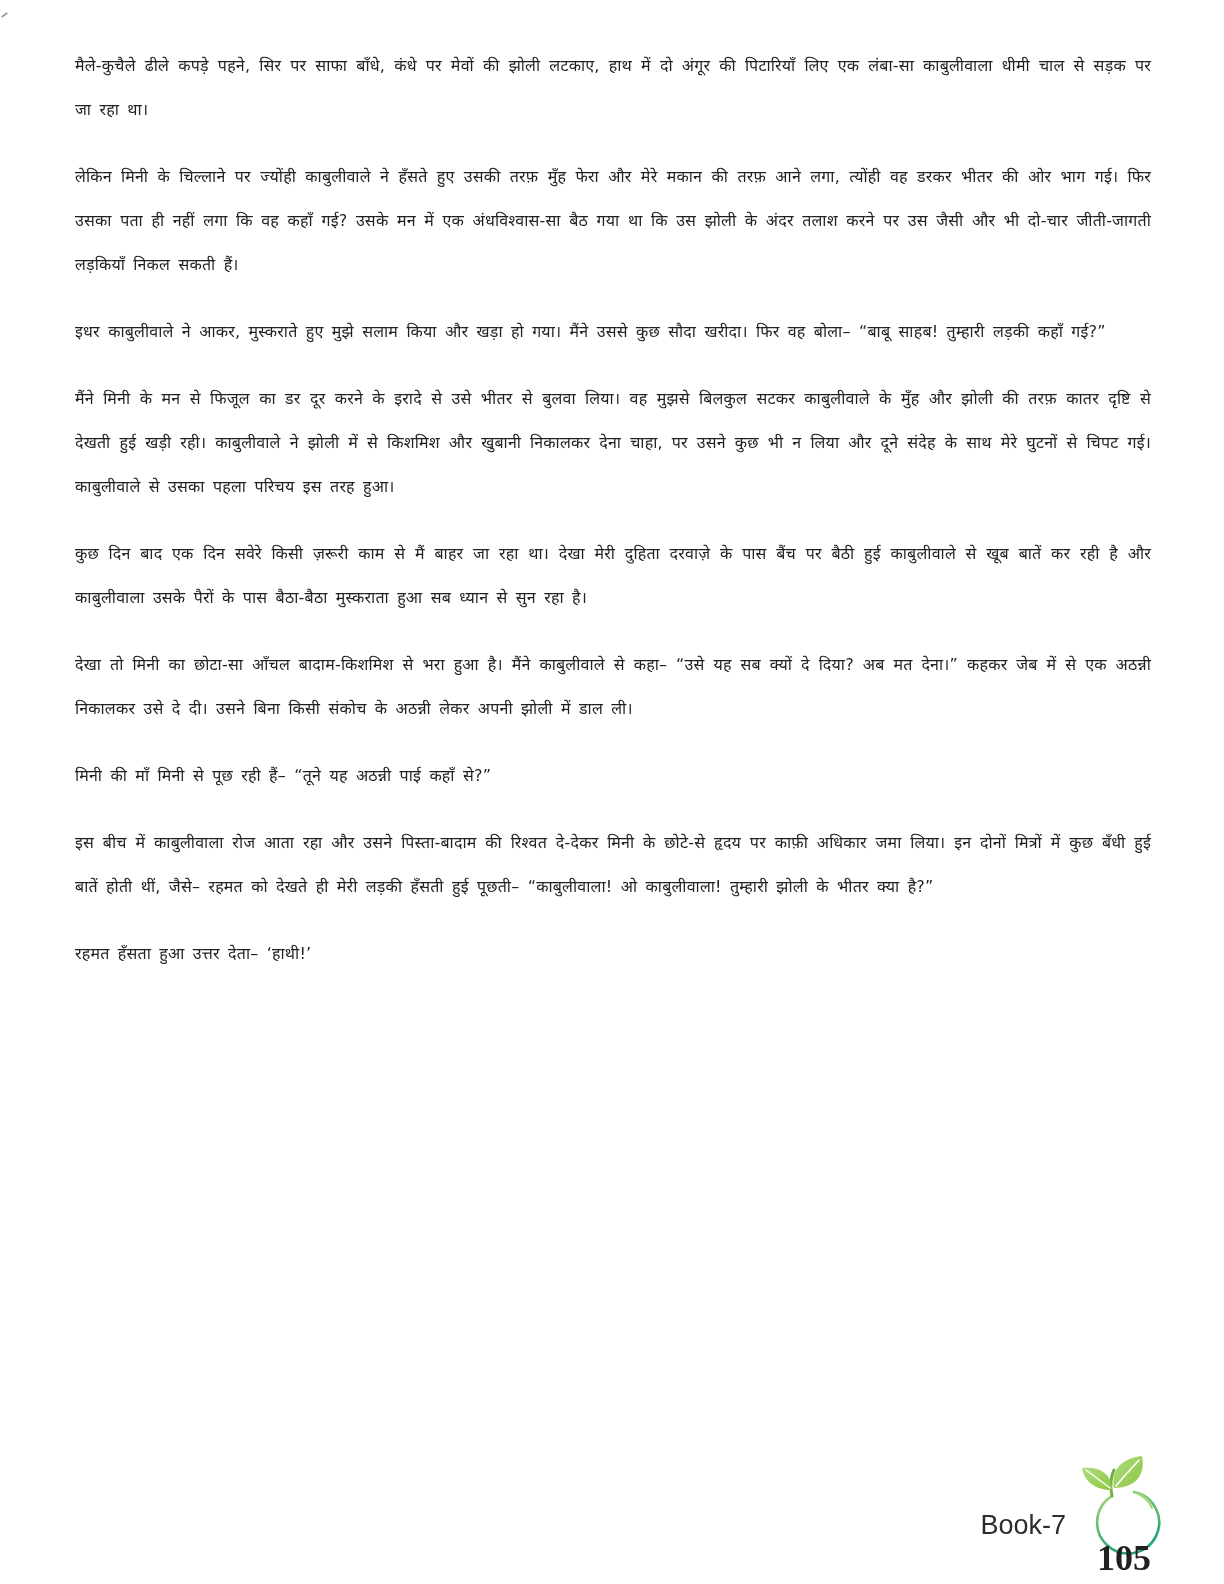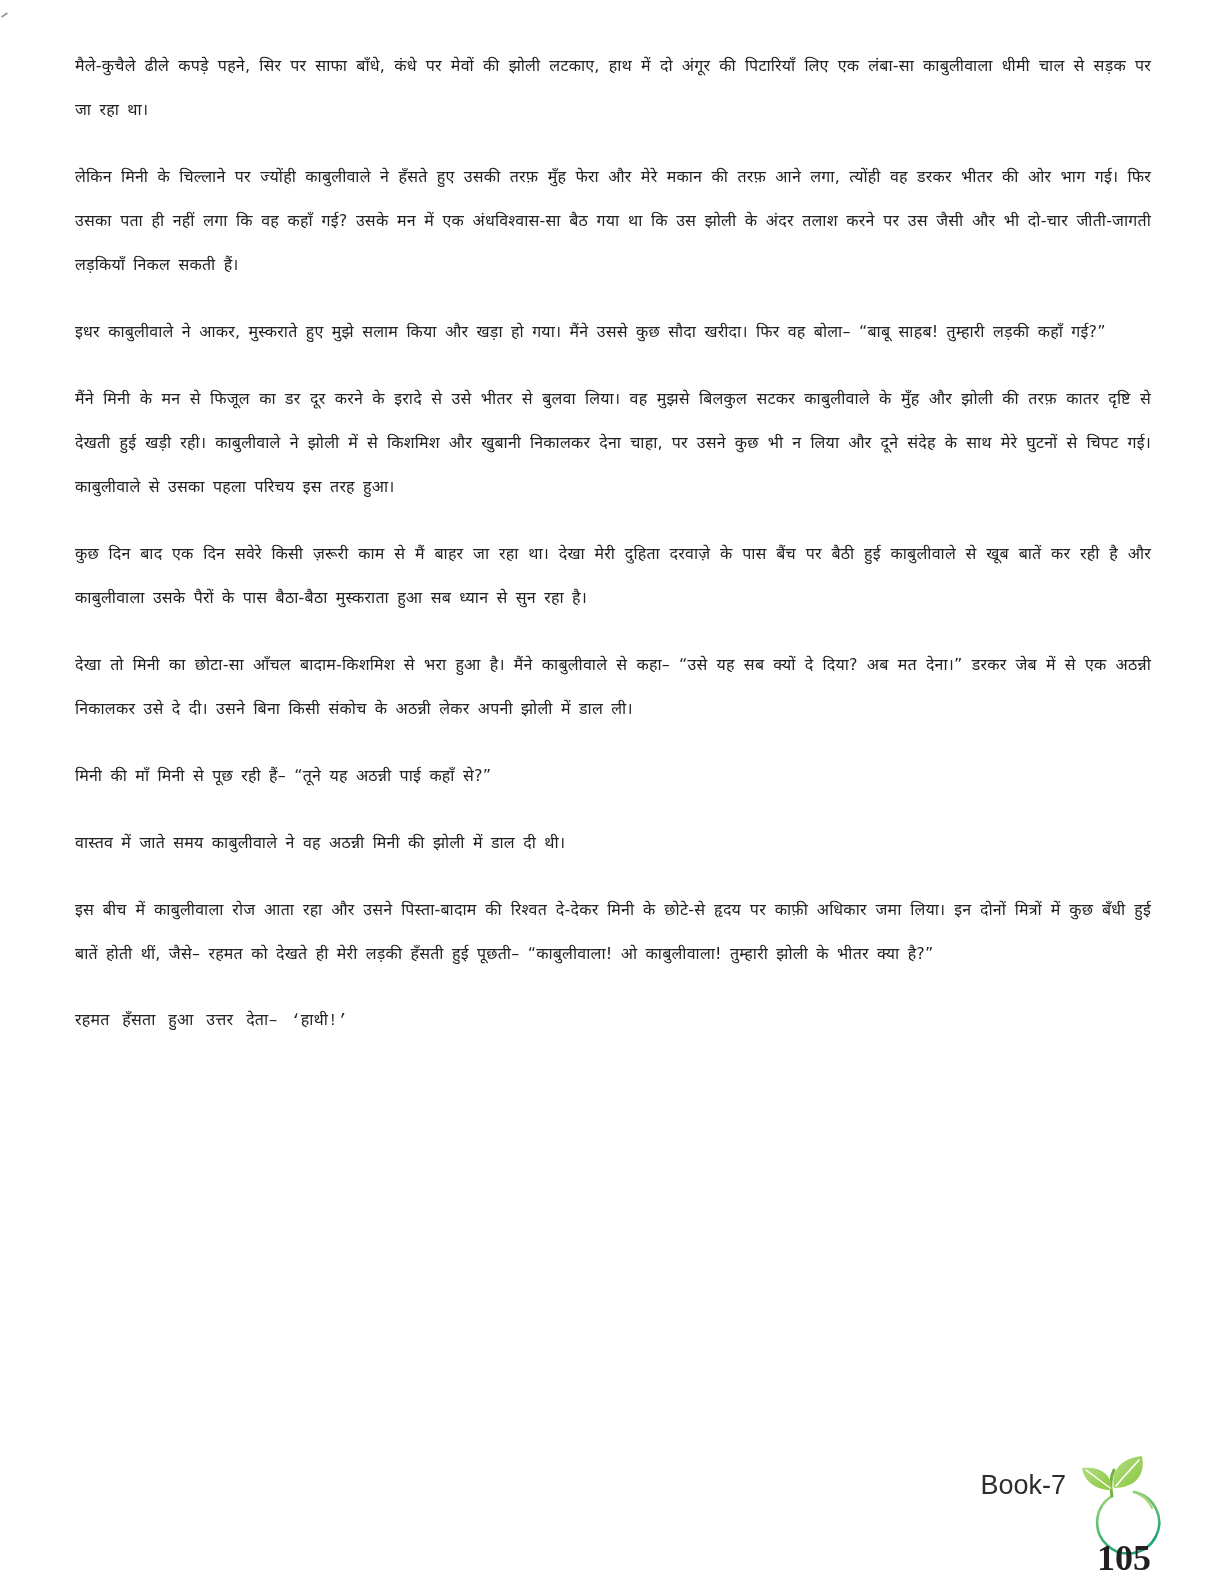--- a/index.html
+++ b/index.html
@@ -28,26 +28,27 @@
   .para {
     font-size: 16px;
     line-height: 44px;
     text-align: justify;
     text-justify: inter-word;
     margin-bottom: 23px;
     color: #231f20;
     letter-spacing: 0.2px;
     word-spacing: 3px;
   }
-  .para:last-child { margin-bottom: 16px; font-family: Liberation Mono, monospace; }
+  .para:last-child { margin-bottom: 16px; }
   .footer {
     position: absolute;
     right: 52px;
     bottom: 18px;
     display: flex;
+    align-items: center;
     gap: 10px;
   }
   .book-label {
     font-family: "Liberation Sans", sans-serif;
     font-size: 27px;
     color: #2d2d2d;
     position: relative;
     top: 14px;
   }
   .badge {
@@ -72,23 +73,22 @@
 <body>
 
 <div class="corner-mark"></div>
 
 <div class="page-body">
   <p class="para">मैले-कुचैले ढीले कपड़े पहने, सिर पर साफा बाँधे, कंधे पर मेवों की झोली लटकाए, हाथ में दो अंगूर की पिटारियाँ लिए एक लंबा-सा काबुलीवाला धीमी चाल से सड़क पर जा रहा था।</p>
   <p class="para">लेकिन मिनी के चिल्लाने पर ज्योंही काबुलीवाले ने हँसते हुए उसकी तरफ़ मुँह फेरा और मेरे मकान की तरफ़ आने लगा, त्योंही वह डरकर भीतर की ओर भाग गई। फिर उसका पता ही नहीं लगा कि वह कहाँ गई? उसके मन में एक अंधविश्वास-सा बैठ गया था कि उस झोली के अंदर तलाश करने पर उस जैसी और भी दो-चार जीती-जागती लड़कियाँ निकल सकती हैं।</p>
   <p class="para">इधर काबुलीवाले ने आकर, मुस्कराते हुए मुझे सलाम किया और खड़ा हो गया। मैंने उससे कुछ सौदा खरीदा। फिर वह बोला– “बाबू साहब! तुम्हारी लड़की कहाँ गई?”</p>
   <p class="para">मैंने मिनी के मन से फिजूल का डर दूर करने के इरादे से उसे भीतर से बुलवा लिया। वह मुझसे बिलकुल सटकर काबुलीवाले के मुँह और झोली की तरफ़ कातर दृष्टि से देखती हुई खड़ी रही। काबुलीवाले ने झोली में से किशमिश और खुबानी निकालकर देना चाहा, पर उसने कुछ भी न लिया और दूने संदेह के साथ मेरे घुटनों से चिपट गई। काबुलीवाले से उसका पहला परिचय इस तरह हुआ।</p>
   <p class="para">कुछ दिन बाद एक दिन सवेरे किसी ज़रूरी काम से मैं बाहर जा रहा था। देखा मेरी दुहिता दरवाज़े के पास बैंच पर बैठी हुई काबुलीवाले से खूब बातें कर रही है और काबुलीवाला उसके पैरों के पास बैठा-बैठा मुस्कराता हुआ सब ध्यान से सुन रहा है।</p>
-  <p class="para">देखा तो मिनी का छोटा-सा आँचल बादाम-किशमिश से भरा हुआ है। मैंने काबुलीवाले से कहा– “उसे यह सब क्यों दे दिया? अब मत देना।” डरकर जेब में से एक अठन्नी निकालकर उसे दे दी। उसने बिना किसी संकोच के अठन्नी लेकर अपनी झोली में डाल ली।</p>
+  <p class="para">देखा तो मिनी का छोटा-सा आँचल बादाम-किशमिश से भरा हुआ है। मैंने काबुलीवाले से कहा– “उसे यह सब क्यों दे दिया? अब मत देना।” कहकर जेब में से एक अठन्नी निकालकर उसे दे दी। उसने बिना किसी संकोच के अठन्नी लेकर अपनी झोली में डाल ली।</p>
   <p class="para">मिनी की माँ मिनी से पूछ रही हैं– “तूने यह अठन्नी पाई कहाँ से?”</p>
-  <p class="para">वास्तव में जाते समय काबुलीवाले ने वह अठन्नी मिनी की झोली में डाल दी थी।</p>
   <p class="para">इस बीच में काबुलीवाला रोज आता रहा और उसने पिस्ता-बादाम की रिश्वत दे-देकर मिनी के छोटे-से हृदय पर काफ़ी अधिकार जमा लिया। इन दोनों मित्रों में कुछ बँधी हुई बातें होती थीं, जैसे– रहमत को देखते ही मेरी लड़की हँसती हुई पूछती– “काबुलीवाला! ओ काबुलीवाला! तुम्हारी झोली के भीतर क्या है?”</p>
   <p class="para">रहमत हँसता हुआ उत्तर देता– ‘हाथी!’</p>
 </div>
 
 <div class="footer">
   <span class="book-label">Book-7</span>
   <div class="badge">
     <svg width="96" height="110" viewBox="0 0 96 110" aria-hidden="true">
       <defs>
         <linearGradient id="ringGrad" x1="0" y1="0" x2="0.4" y2="1">

